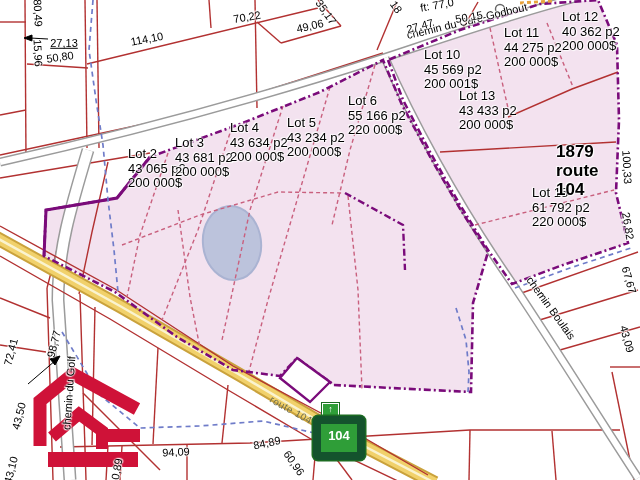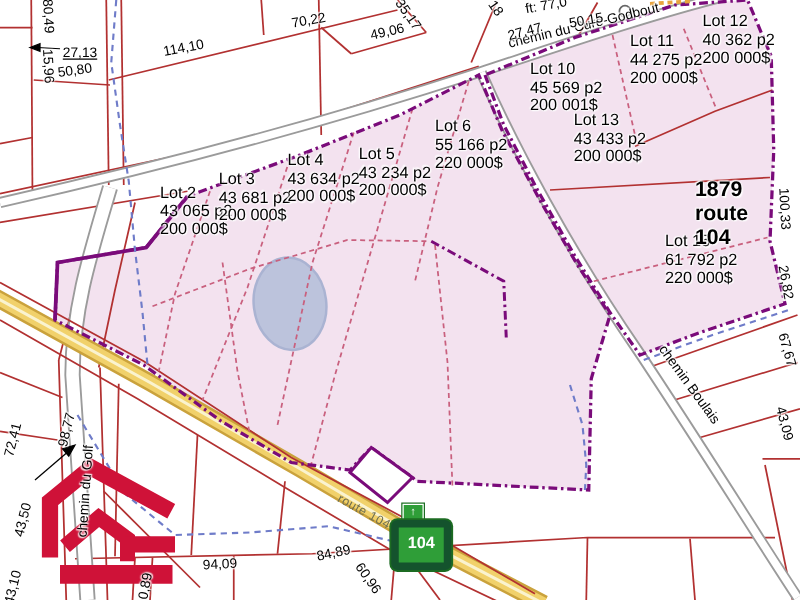--- a/index.html
+++ b/index.html
@@ -7,21 +7,21 @@
        font-family:"Liberation Sans", sans-serif;}
   #map svg{position:absolute;left:0;top:0;}
   .map-label{position:absolute;white-space:pre-line;color:#000;font-size:11px;line-height:1.13;
      transform-origin:center;
      text-shadow:0 0 2px #fff,0 0 2px #fff,1px 1px 1px #fff,-1px -1px 1px #fff;}
   .lot{font-size:13px;}
   .street{font-size:11px;}
   .road-name{color:#6e6e50;font-size:10px;letter-spacing:.5px;text-shadow:none;}
   .address{font-weight:bold;font-size:17px;}
   .shield{position:absolute;left:313px;top:416px;width:36px;height:28px;background:#2f9e38;
-     border:6px solid #14532d;border-radius:5px;box-shadow:0 0 0 1.5px #1c6b22;
+     border:8px solid #14532d;border-radius:5px;box-shadow:0 0 0 1.5px #1c6b22;
      color:#fff;font-weight:bold;font-size:13px;text-align:center;line-height:24px;}
   .shield-tab{position:absolute;left:322px;top:403px;width:15px;height:12px;background:#2f9e38;
      border:1px solid #fff;box-shadow:0 0 0 1px #1c6b22;color:#fff;font-size:9px;
      text-align:center;line-height:11px;}
 </style>
 </head>
 <body>
 
 <div id="map">
 <svg width="640" height="480" viewBox="0 0 640 480">

